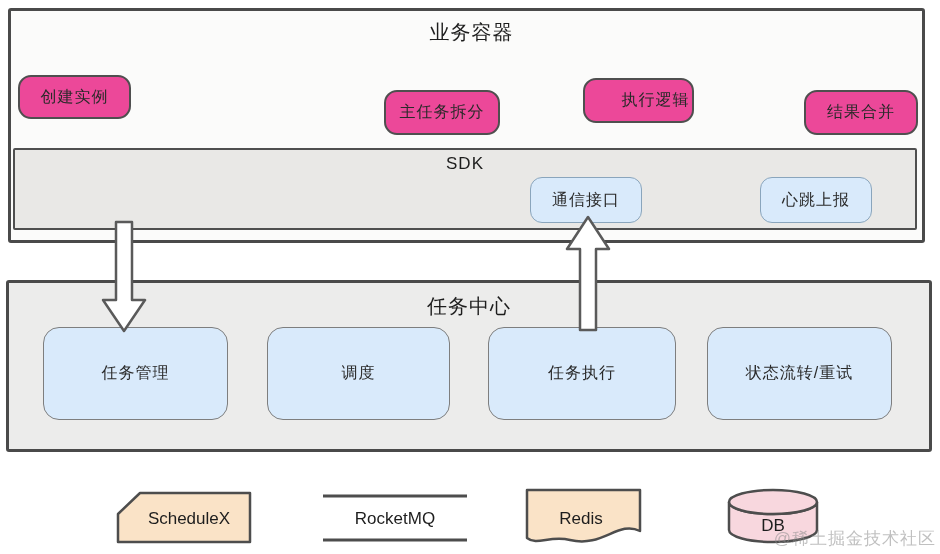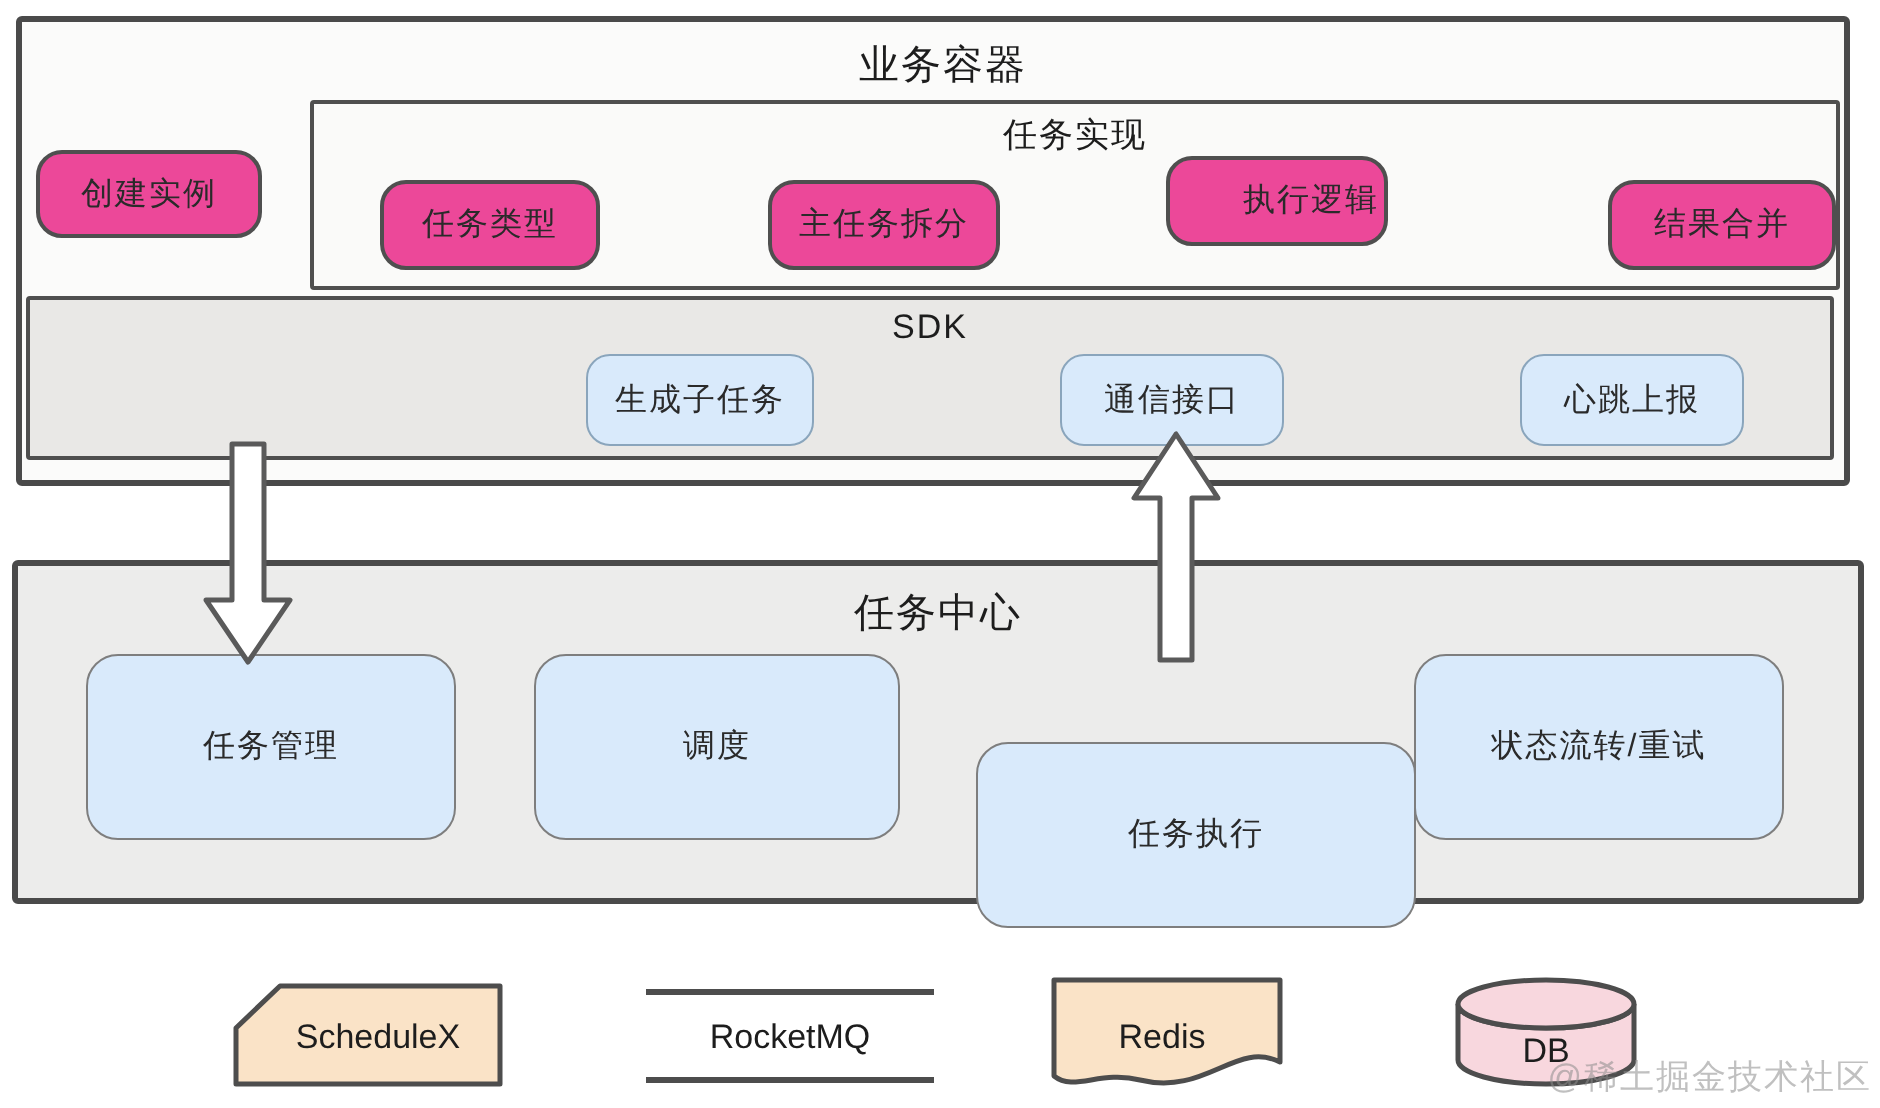--- a/index.html
+++ b/index.html
@@ -31,41 +31,36 @@
 <body>
 
 <div id="stage">
 
   <div id="business-container" class="container">
     <div class="container-title">业务容器</div>
   </div>
 
   <div class="node white-node" style="left:18px;top:75px;width:113px;height:44px;">创建实例</div>
 
-  <div id="task-impl-box" class="subsection">
-    <div class="subsection-title">任务实现</div>
-  </div>
-  <div class="node white-node" style="left:190px;top:90px;width:110px;">任务类型</div>
   <div class="node white-node" style="left:384px;top:90px;width:116px;">主任务拆分</div>
   <div class="node white-node" style="left:583px;top:78px;width:111px;padding-left:34px;">执行逻辑</div>
   <div class="node white-node" style="left:804px;top:90px;width:114px;">结果合并</div>
 
   <div id="sdk-box" class="subsection">
     <div class="subsection-title">SDK</div>
   </div>
-  <div class="node blue-node" style="left:293px;top:177px;width:114px;">生成子任务</div>
   <div class="node blue-node" style="left:530px;top:177px;width:112px;">通信接口</div>
   <div class="node blue-node" style="left:760px;top:177px;width:112px;">心跳上报</div>
 
   <div id="task-center" class="container">
     <div class="container-title">任务中心</div>
   </div>
   <div class="node blue-big" style="left:43px;top:327px;width:185px;">任务管理</div>
   <div class="node blue-big" style="left:267px;top:327px;width:183px;">调度</div>
-  <div class="node blue-big" style="left:488px;top:327px;width:220px;margin-top:44px;">任务执行</div>
+  <div class="node blue-big" style="left:488px;top:327px;width:188px;">任务执行</div>
   <div class="node blue-big" style="left:707px;top:327px;width:185px;">状态流转/重试</div>
 
   <svg id="overlay" viewBox="0 0 940 554">
 
     <path d="M116,222 L116,300 L103,300 L124,331 L145,300 L132,300 L132,222 Z" fill="#ffffff" stroke="#5a5a5a" stroke-width="2.5" stroke-linejoin="round"></path>
 
     <path d="M588,217 L567,249 L580,249 L580,330 L596,330 L596,249 L609,249 Z" fill="#ffffff" stroke="#5a5a5a" stroke-width="2.5" stroke-linejoin="round"></path>
 
     <polygon points="140,493 250,493 250,542 118,542 118,514" fill="#fae3c7" stroke="#4d4d4d" stroke-width="2.5" stroke-linejoin="round"></polygon>
     <text x="189" y="524" class="shape-label">ScheduleX</text>

